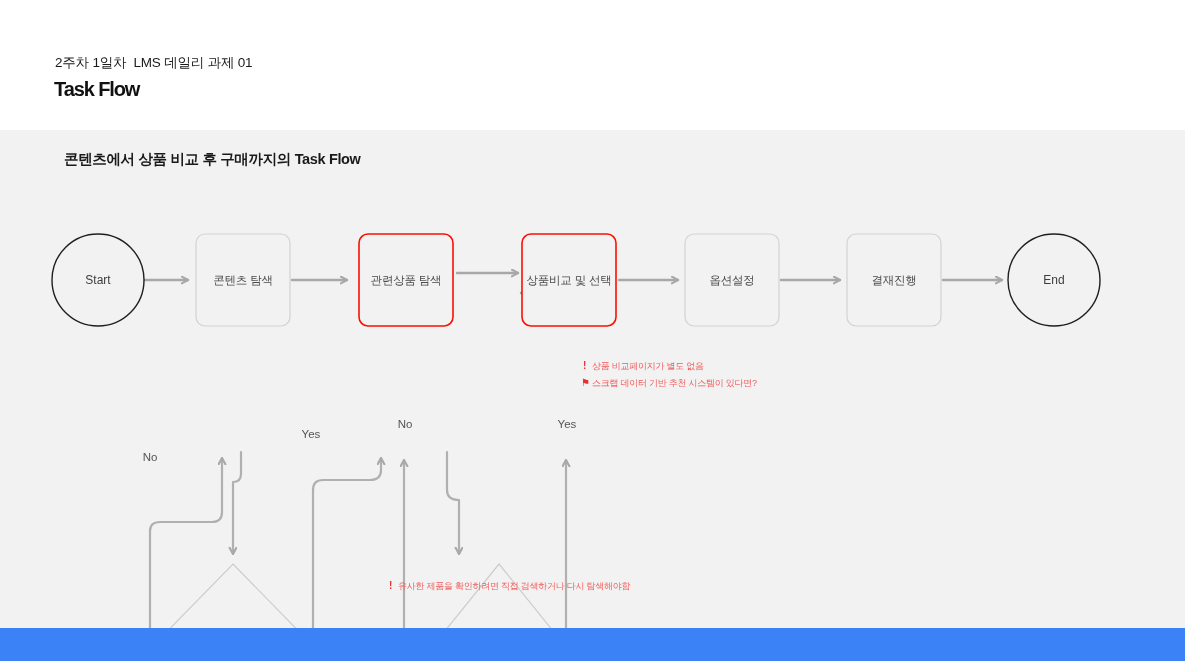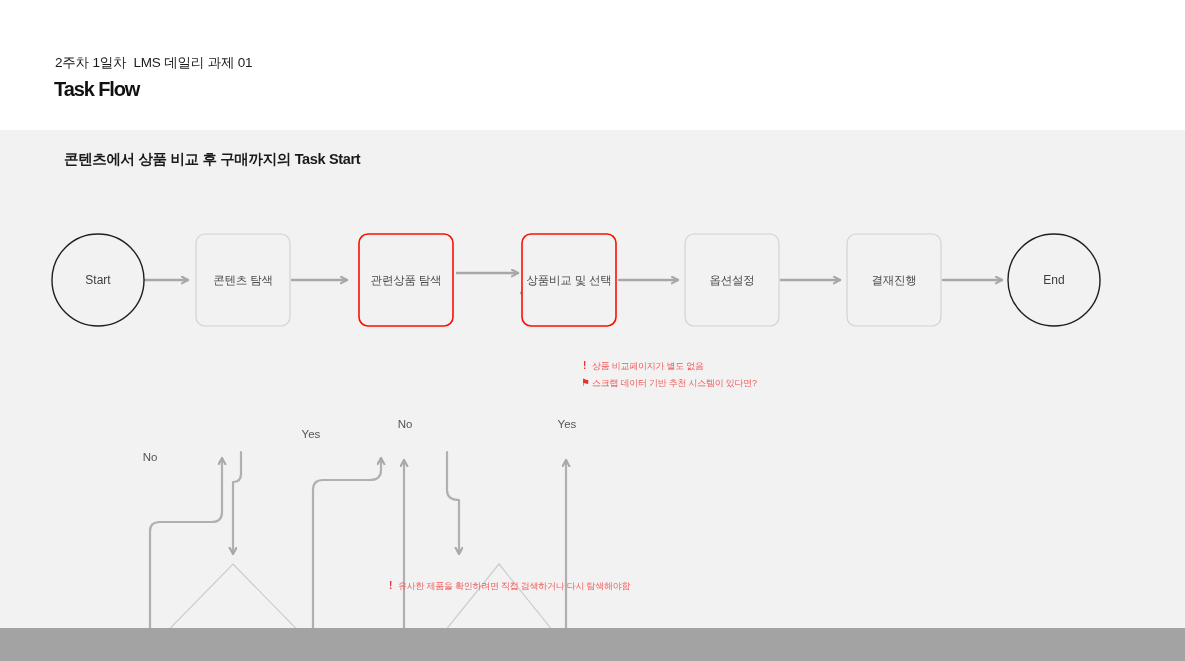--- a/index.html
+++ b/index.html
@@ -12,21 +12,21 @@
     width: 1185px;
     height: 661px;
     font-family: "Liberation Sans", "DejaVu Sans", sans-serif;
     -webkit-font-smoothing: antialiased;
     overflow: hidden;
   }
   .page {
     position: relative;
     width: 1185px;
     height: 661px;
-    background: #a3a3a3;
+    background: #3b82f6;
   }
 
   
   .header {
     position: absolute;
     left: 0;
     top: 0;
     width: 1185px;
     height: 130px;
     background: #ffffff;
@@ -151,21 +151,21 @@
 <body>
 
 <div class="page">
 
   <div class="header">
     <div class="header-eyebrow">2주차 1일차  LMS 데일리 과제 01</div>
     <div class="header-title">Task Flow</div>
   </div>
 
   <div class="board">
-    <div class="board-title">콘텐츠에서 상품 비교 후 구매까지의 Task Start</div>
+    <div class="board-title">콘텐츠에서 상품 비교 후 구매까지의 Task Flow</div>
 
     <svg class="canvas" viewBox="0 0 1185 498" xmlns="http://www.w3.org/2000/svg">
       <defs>
         <marker id="arw" markerWidth="10" markerHeight="10" refX="7.4" refY="4" orient="auto" markerUnits="userSpaceOnUse">
           <path d="M1.2,0.6 L7.4,4 L1.2,7.4" fill="none" stroke="#a8a8a8" stroke-width="2.1" stroke-linecap="round" stroke-linejoin="round"></path>
         </marker>
       </defs>
 
       <g>
         <path class="link" d="M144,150 L188,150" marker-end="url(#arw)"></path>

